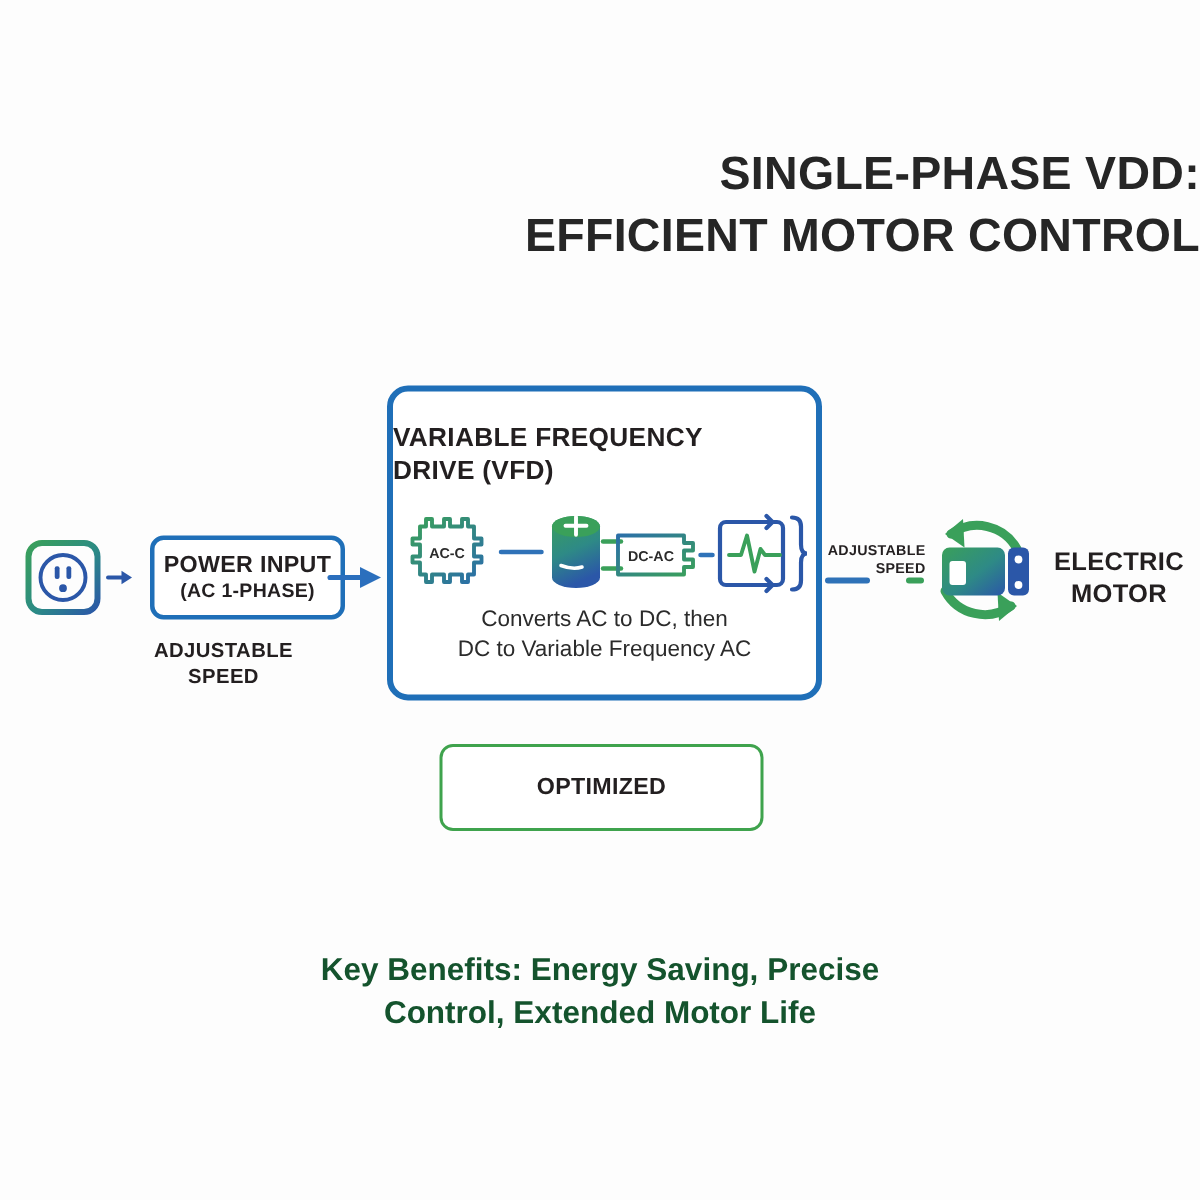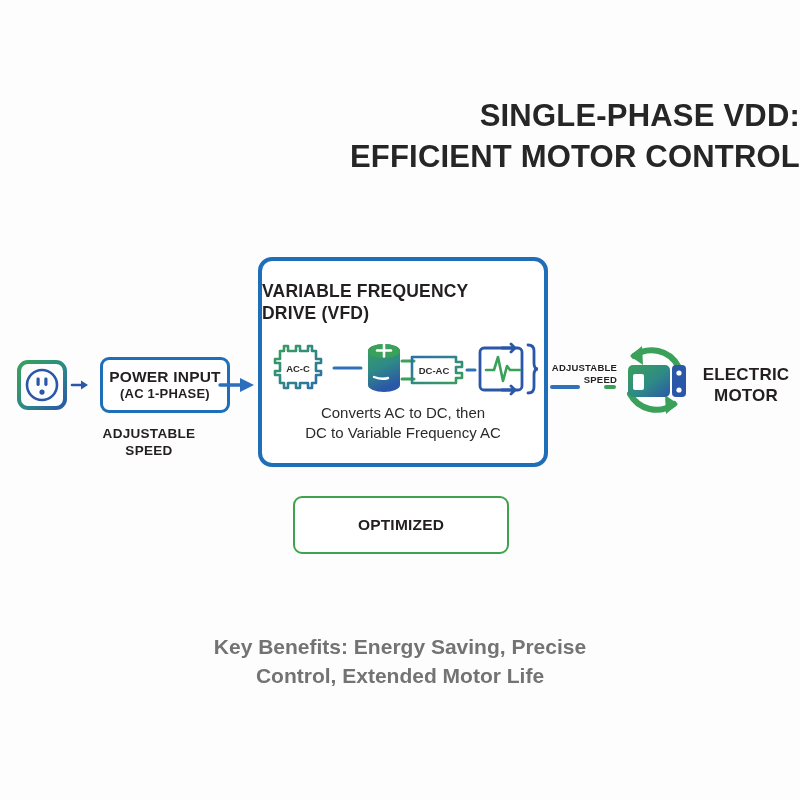--- a/index.html
+++ b/index.html
@@ -220,21 +220,21 @@
   
   .benefits {
     position: absolute;
     left: 140px;
     top: 632px;
     width: 520px;
     text-align: center;
     font-size: 21px;
     font-weight: bold;
     line-height: 1.4;
-    color: #737373;
+    color: #14532d;
   }
 </style>
 </head>
 <body>
 
 <div class="canvas">
 
   <div class="title">
     <div>SINGLE-PHASE VDD:</div>
     <div>EFFICIENT MOTOR CONTROL</div>

